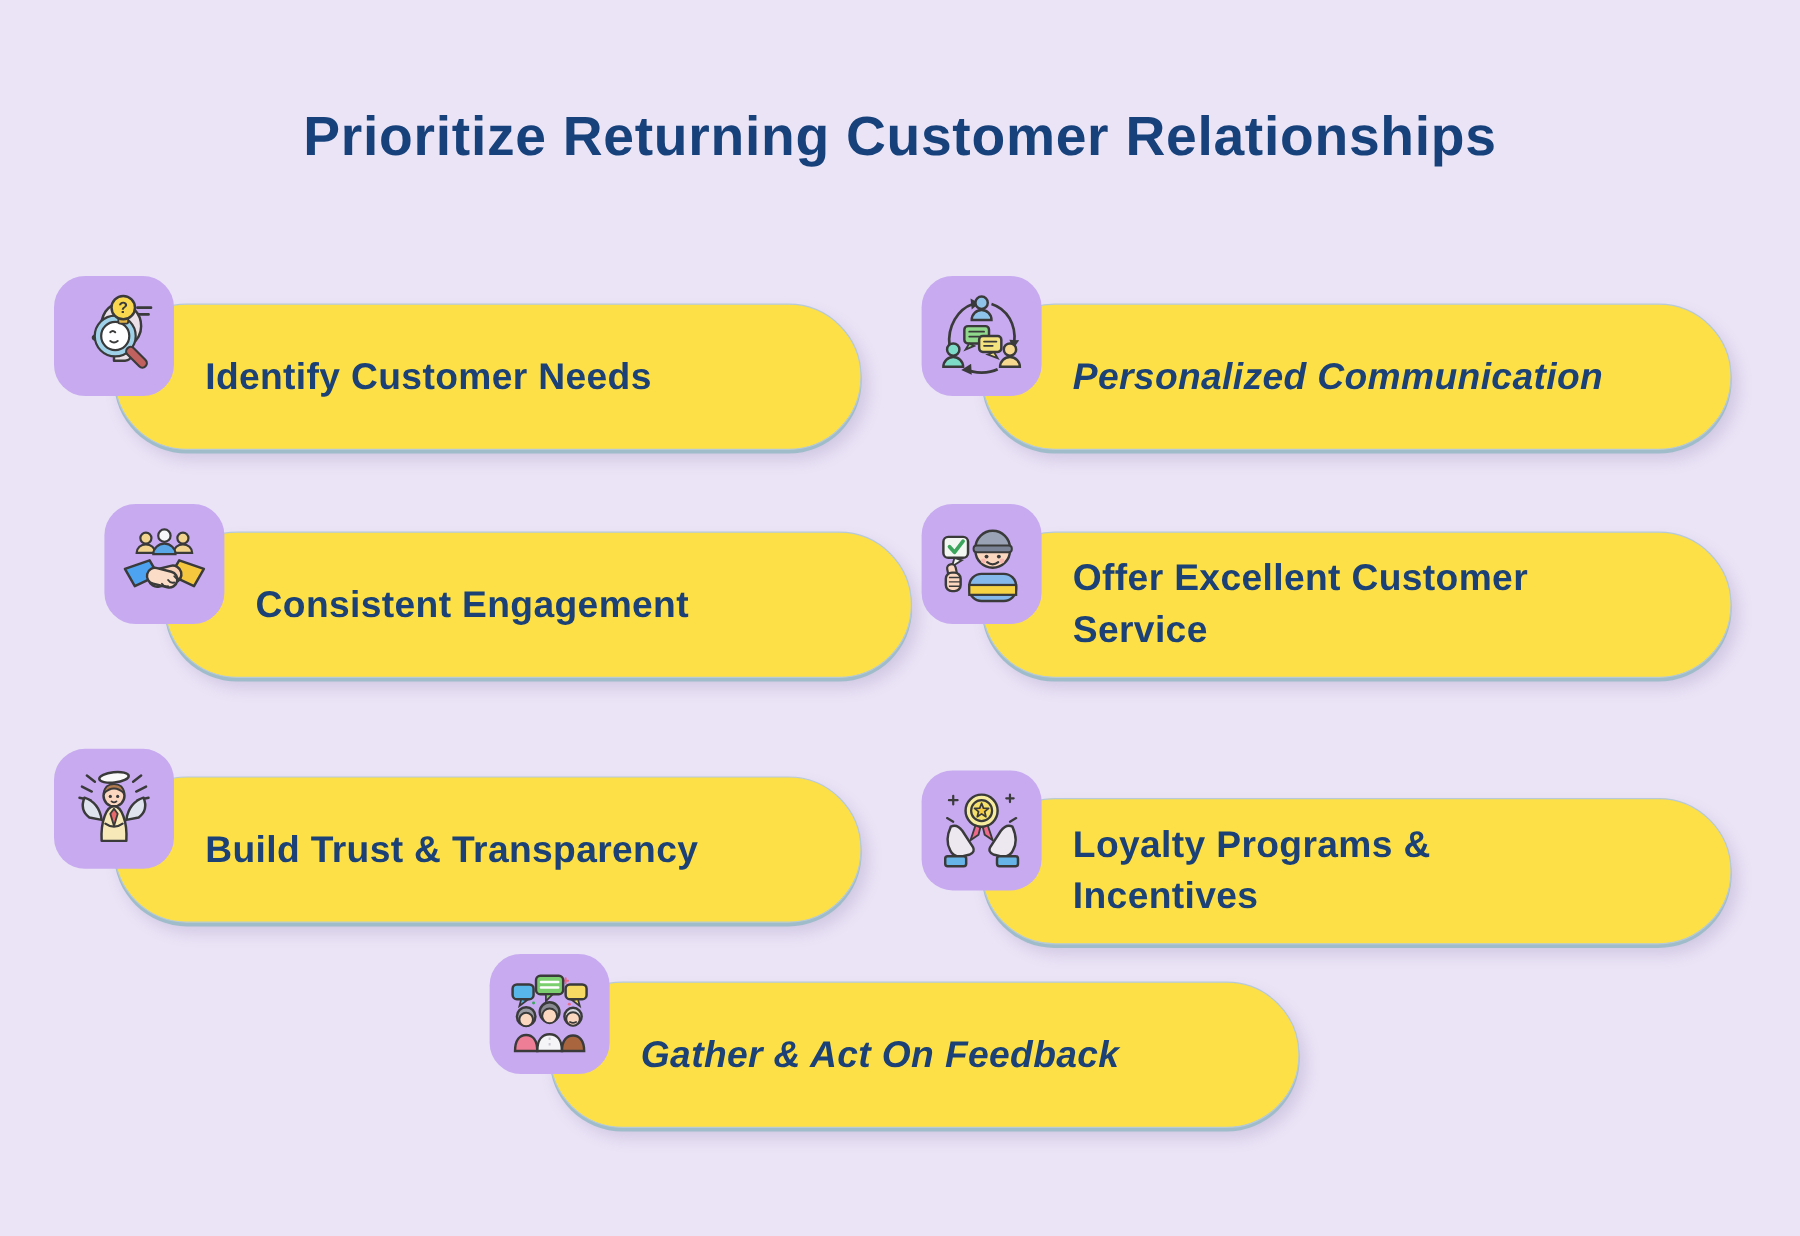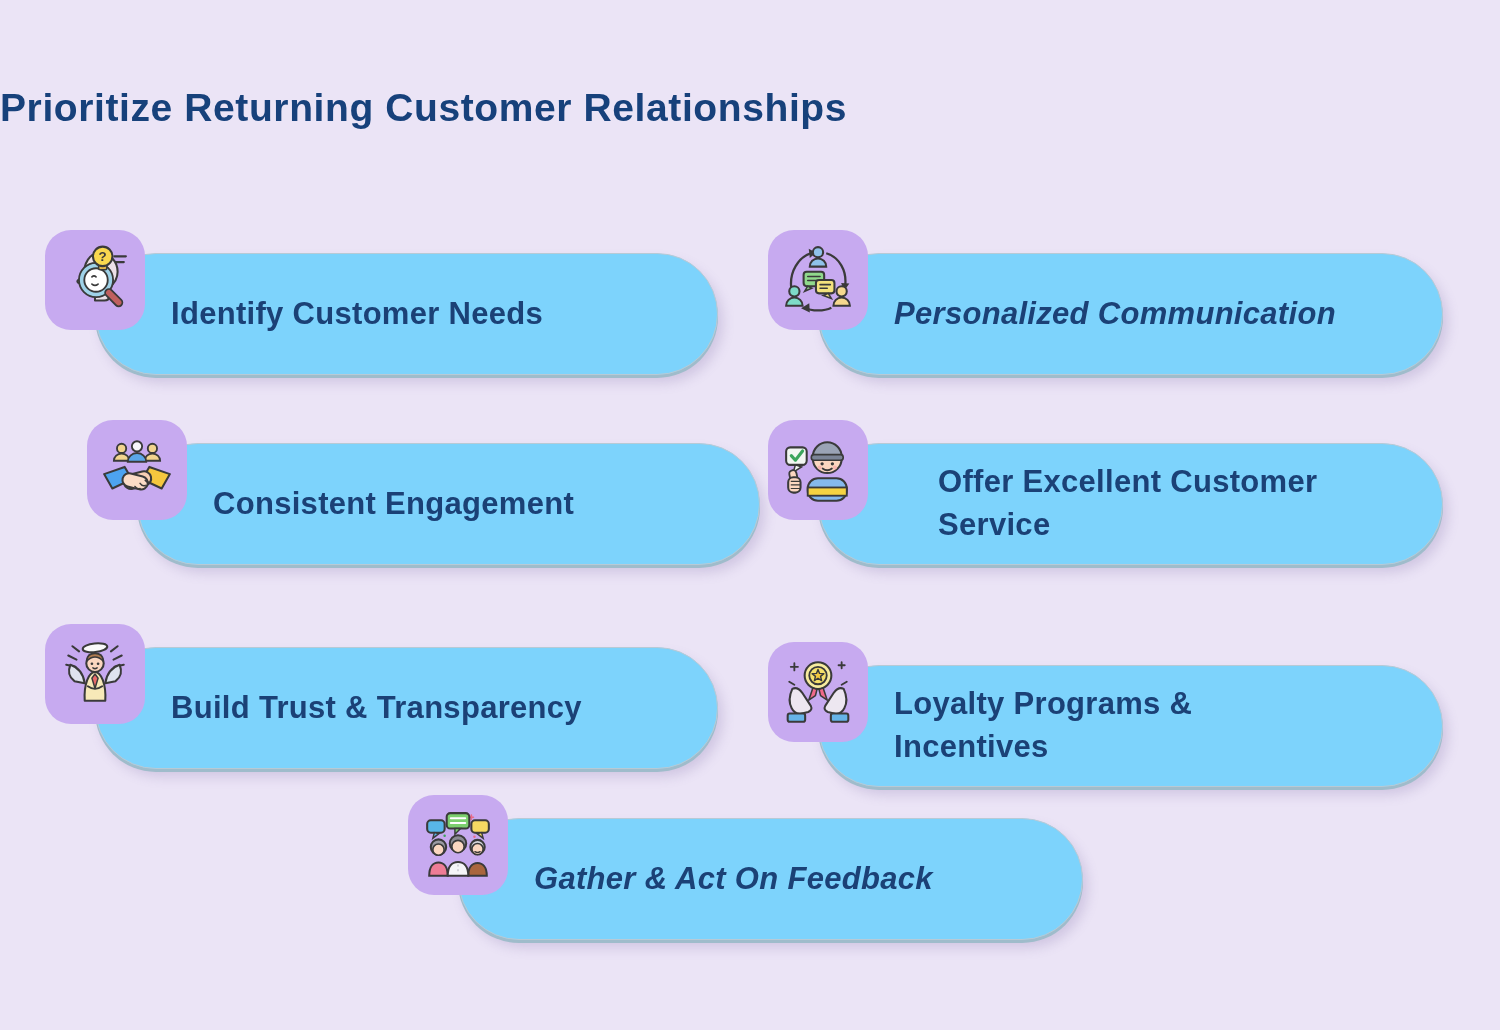--- a/index.html
+++ b/index.html
@@ -5,49 +5,49 @@
   html,body{margin:0;padding:0;}
   body{
     width:1500px;height:1030px;
     background:#ebe4f6;
     font-family:"Liberation Sans", sans-serif;
     overflow:hidden;
   }
   .canvas{position:relative;width:1500px;height:1030px;background:#ebe4f6;}
   .title{
     position:absolute;top:86px;left:0;width:1500px;
-    margin:0;
-    font-size:39px;font-weight:700;letter-spacing:0.6px;
+    margin:0;text-align:center;
+    font-size:46px;font-weight:700;letter-spacing:0.6px;
     color:#17417b;
   }
   .card{position:absolute;width:100px;height:100px;}
   .c1{left:45px;top:230px;}
   .c2{left:768px;top:230px;font-style:italic;}
   .c3{left:45px;top:420px;margin-left:42px;}
   .c4{left:768px;top:420px;}
   .c5{left:45px;top:624px;}
   .c6{left:768px;top:610px;margin-top:32px;}
   .c7{left:408px;top:795px;font-style:italic;}
   .pill{
     position:absolute;left:50px;top:23px;
     height:122px;border-radius:62px;
-    background:#7dd3fc;
+    background:#fde047;
     border:1.5px solid #b7cad6;
     box-shadow:0 3px 0 0 #9fbccb, 5px 8px 12px rgba(113,96,158,0.22);
     display:flex;align-items:center;
     box-sizing:border-box;
     padding-left:75px;padding-right:18px;
   }
   .pill-left{width:623px;}
   .pill-right{width:625px;}
   .pill span{
     font-size:31px;font-weight:700;letter-spacing:0.3px;
     color:#1b4176;line-height:1.38;
   }
-  .w460 span{max-width:460px;display:inline-block;margin-left:44px;}
+  .w460 span{max-width:460px;display:inline-block;}
   .w420 span{max-width:420px;display:inline-block;}
   .tile{
     position:absolute;left:0;top:0;z-index:2;
     width:100px;height:100px;border-radius:26px;
     background:#c7aaf0;
     display:flex;align-items:center;justify-content:center;
   }
   .tile svg{display:block;}
 </style>
 </head>

